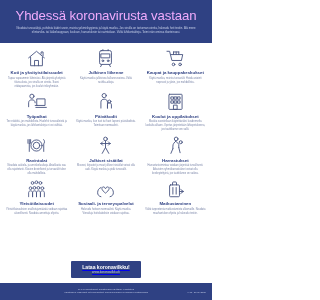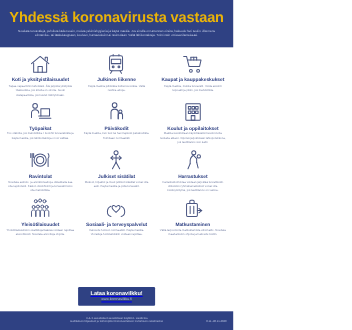--- a/index.html
+++ b/index.html
@@ -24,23 +24,23 @@
   }
 
   
   .header {
     background: #2f4183;
     padding: 7px 8px 7px 8px;
     box-sizing: border-box;
     flex: 0 0 auto;
   }
   .header-title {
-    color: #eab308;
+    color: #f0abfc;
     font-size: 13.2px;
-    font-weight: bold;
+    font-weight: normal;
     line-height: 1.05;
     letter-spacing: -0.1px;
     text-align: center;
     margin: 2px 0 4px 0;
   }
   .header-sub {
     color: #c9d2ea;
     font-size: 2.75px;
     line-height: 1.62;
     text-align: center;

